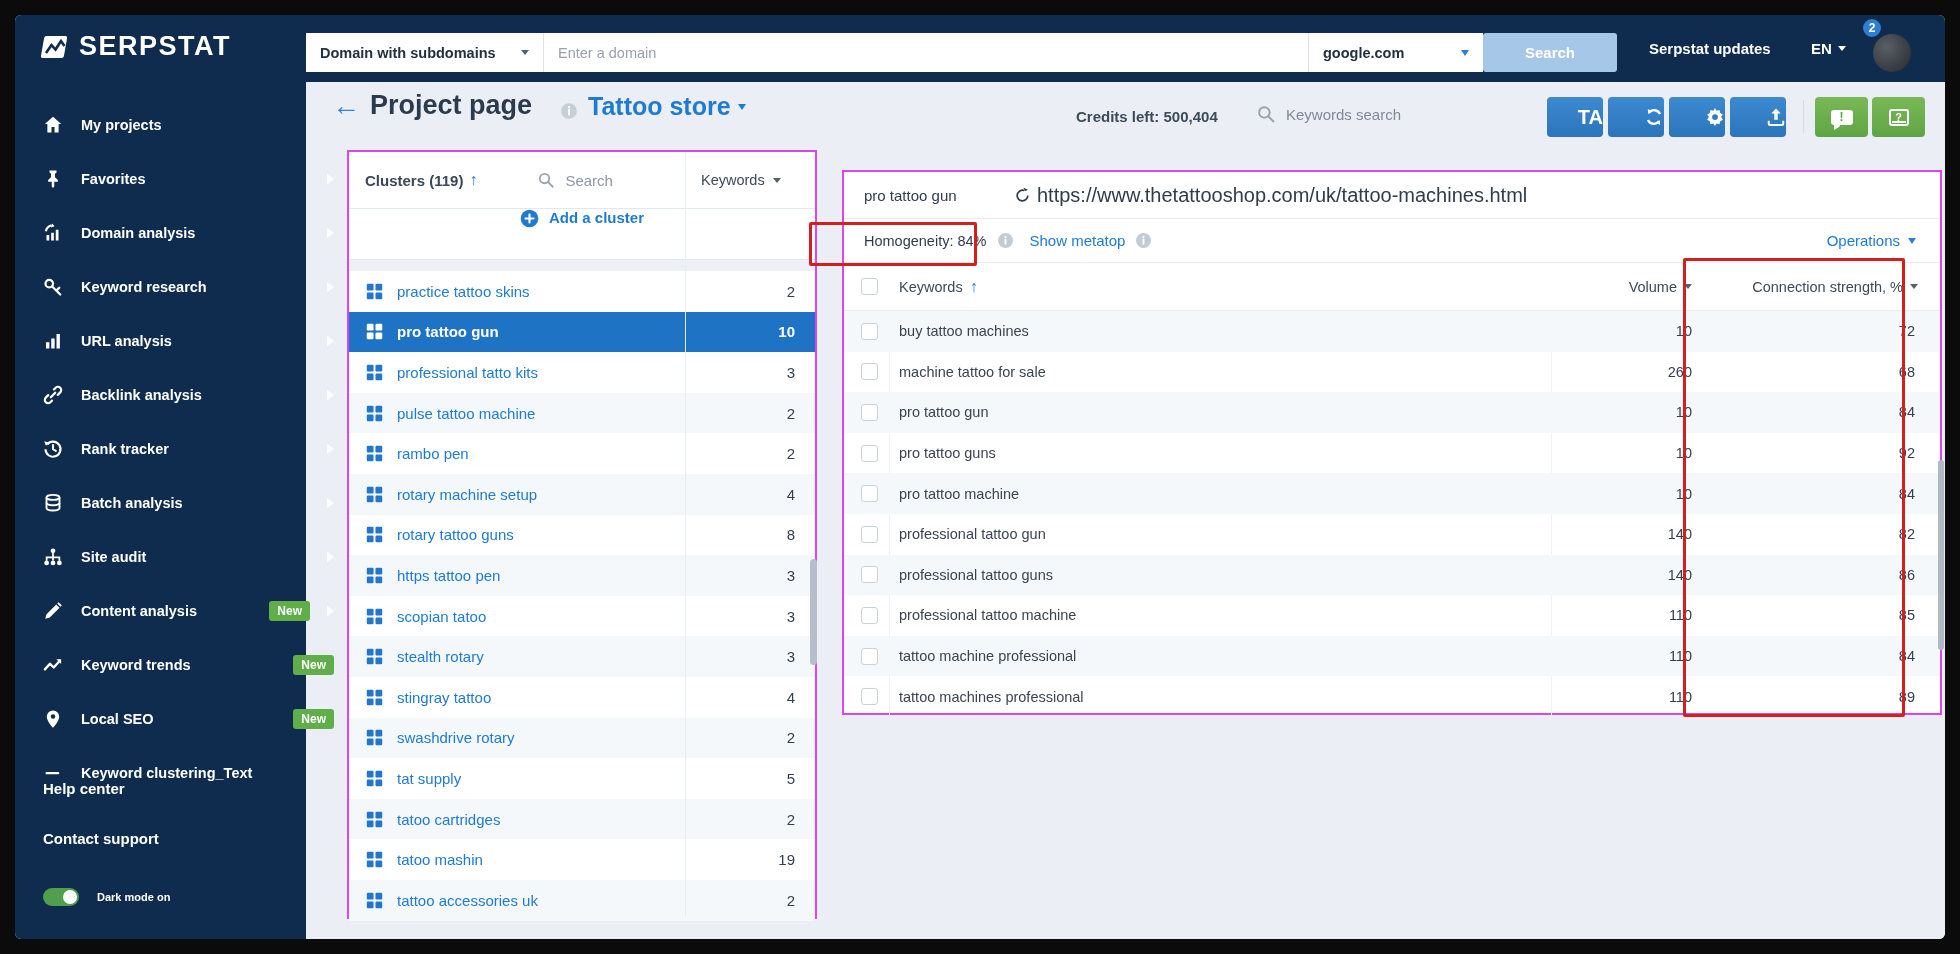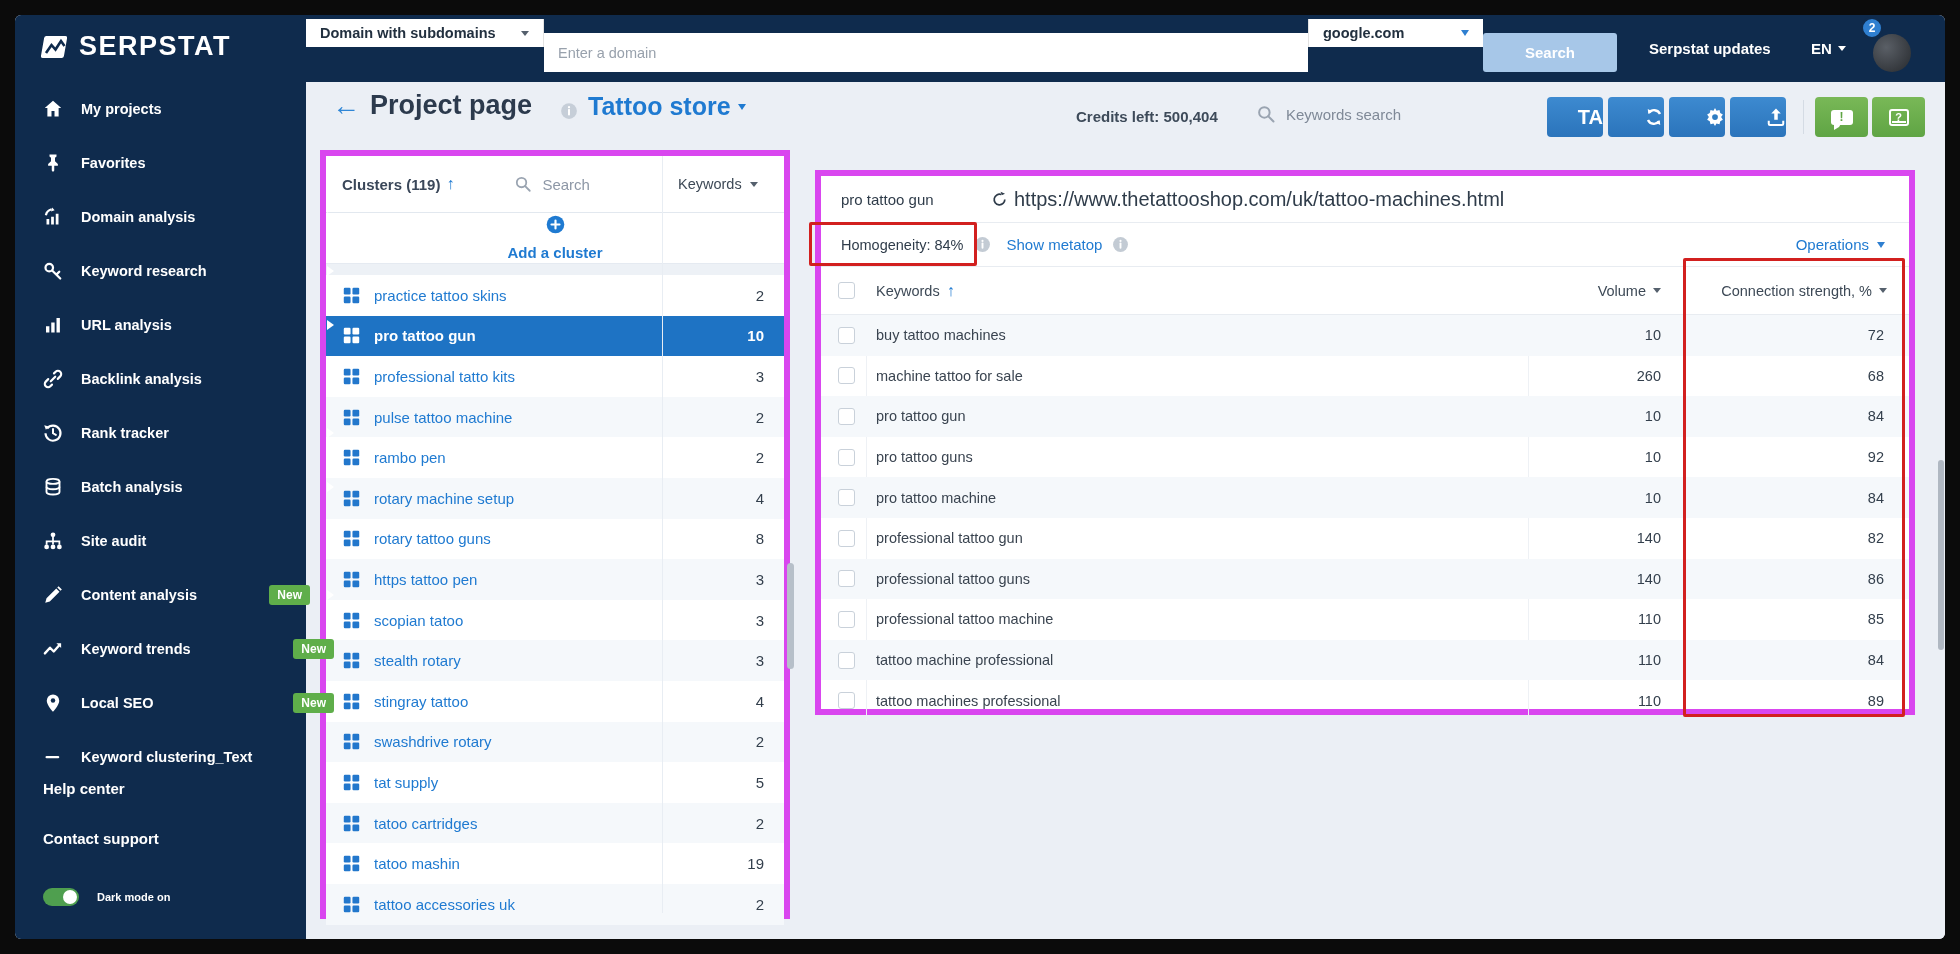--- a/index.html
+++ b/index.html
@@ -4,34 +4,34 @@
 <style>
   * { margin:0; padding:0; box-sizing:border-box; }
   html,body { width:1960px; height:954px; background:#0b0b0b; font-family:"Liberation Sans", sans-serif; }
   .frame { position:relative; width:1960px; height:954px; background:#0b0b0b; overflow:hidden; }
   .app { position:absolute; left:15px; top:15px; width:1930px; height:924px; background:#ebeff5; border-radius:6px; overflow:hidden; }
 
   
   .topbar { position:absolute; left:0; top:0; width:1930px; height:67px; background:#0f2b4d; z-index:5; }
   .logo { position:absolute; left:24px; top:16px; display:flex; align-items:center; gap:8px; }
   .logo-text { color:#fff; font-size:27px; font-weight:bold; letter-spacing:1.5px; }
-  .tb-select { position:absolute; top:4px; height:28px; background:#fff; display:flex; align-items:center; justify-content:space-between; padding:0 14px; font-size:14.5px; font-weight:bold; color:#22303f; cursor:pointer; }
+  .tb-select { position:absolute; top:18px; height:39px; background:#fff; display:flex; align-items:center; justify-content:space-between; padding:0 14px; font-size:14.5px; font-weight:bold; color:#22303f; cursor:pointer; }
   .sel-type { left:291px; width:238px; border-right:1px solid #e2e2e2; }
   .sel-se   { left:1293px; width:175px; border-left:1px solid #e2e2e2; }
   .tb-input { position:absolute; left:529px; top:18px; width:764px; height:39px; border:none; outline:none; padding:0 14px; font-size:14.5px; font-family:"Liberation Sans",sans-serif; color:#22303f; background:#fff; }
   .tb-input::placeholder { color:#98a1ac; font-weight:normal; }
   .btn-search { position:absolute; left:1468px; top:18px; width:134px; height:39px; background:#a7c7e8; color:#fff; font-size:15px; font-weight:bold; border:none; border-radius:3px; display:flex; align-items:center; justify-content:center; cursor:pointer; }
   .tb-link { position:absolute; top:0; height:67px; display:flex; align-items:center; color:#fff; font-size:15px; font-weight:bold; cursor:pointer; }
   .updates { left:1634px; } .lang { left:1796px; gap:6px; }
   .avatar { position:absolute; left:1858px; top:19px; width:38px; height:38px; border-radius:50%; background:radial-gradient(circle at 35% 35%, #5a5f66, #26292d); cursor:pointer; }
   .notif-badge { position:absolute; left:1846px; top:2px; width:22px; height:22px; border-radius:50%; background:#2f7fd0; border:2px solid #0f2b4d; color:#fff; font-size:12px; font-weight:bold; display:flex; align-items:center; justify-content:center; z-index:6; }
 
   
   .sidebar { position:absolute; left:0; top:67px; width:291px; height:857px; background:#0f2b4d; z-index:4; }
-  .nav { position:absolute; left:0; top:0; width:343px; height:686px; overflow:hidden; }
+  .nav { position:absolute; left:0; top:16px; width:343px; height:686px; overflow:hidden; }
   .nav-item { position:relative; height:54px; display:flex; align-items:center; padding-left:28px; cursor:pointer; }
   .nav-ic { width:22px; height:22px; color:#fff; flex:0 0 22px; display:flex; align-items:center; }
   .nav-ic svg { width:20px; height:20px; }
   .nav-label { color:#fff; font-size:14.5px; font-weight:bold; margin-left:16px; white-space:nowrap; }
   .badge-new { position:absolute; background:#5fae4a; color:#fff; font-size:12px; font-weight:bold; padding:3px 8px; border-radius:3px; }
   .chev { position:absolute; right:24px; width:0; height:0; border:5px solid transparent; border-left:7px solid #fff; border-right:none; }
   .side-links { position:absolute; left:28px; top:698px; }
   .side-link { color:#fff; font-size:15px; font-weight:bold; margin-bottom:33px; cursor:pointer; }
   .darkmode { position:absolute; left:28px; top:806px; display:flex; align-items:center; cursor:pointer; }
   .toggle { width:36px; height:18px; border-radius:9px; background:#4f9f4f; position:relative; }
@@ -52,34 +52,34 @@
   .kw-search span { font-size:15px; color:#7f8997; }
   .hbtn { position:absolute; top:15px; width:56px; height:40px; border:none; border-radius:4px; background:linear-gradient(#3d8ad0,#2b74bb); color:#fff; font-weight:bold; font-size:20px; display:flex; align-items:center; justify-content:flex-end; cursor:pointer; }
   .hbtn svg { width:20px; height:20px; }
   .hdiv { position:absolute; left:1497px; top:18px; width:1px; height:34px; background:#d4dbe4; }
   .gbtn { position:absolute; top:15px; width:53px; height:40px; border:none; border-radius:4px; background:linear-gradient(#79b857,#5fa444); display:flex; align-items:center; justify-content:center; cursor:pointer; }
   .chat-bub { position:relative; width:22px; height:15px; background:#fff; border-radius:3px; color:#5fa444; font-size:12px; font-weight:bold; text-align:center; line-height:15px; }
   .chat-bub::after { content:""; position:absolute; left:3px; bottom:-5px; border:3px solid transparent; border-top:5px solid #fff; border-left:5px solid #fff; }
   .book { position:relative; width:20px; height:17px; border:2px solid #fff; border-radius:3px; color:#fff; font-size:11px; font-weight:bold; text-align:center; line-height:13px; }
   .book::after { content:""; position:absolute; left:1px; bottom:1px; width:14px; height:2px; background:#fff; }
 
-  .panel { position:absolute; background:#fff; border:6px solid #d946ef; }
+  .panel { position:absolute; background:#fff; border:2px solid #d946ef;margin-left:27px; }
 
   
   .clusters { left:14px; top:68px; width:470px; height:769px; }
   .cl-head { position:relative; height:57px; border-bottom:1px solid #e2e8ef; display:flex; align-items:center; }
   .cl-title { margin-left:16px; font-size:15px; font-weight:bold; color:#3a4759; }
   .sortup { color:#1f7ad1; font-weight:bold; font-size:16px; margin-left:6px; cursor:pointer; }
   .cl-search { display:flex; align-items:center; margin-left:60px; gap:10px; }
   .cl-search .mag { width:18px; height:18px; color:#9aa4b1; }
   .cl-search input { border:none; outline:none; width:110px; font-size:15px; color:#33404e; font-family:"Liberation Sans",sans-serif; }
   .cl-search input::placeholder { color:#8d97a6; }
   .col-sep { position:absolute; left:336px; top:0; bottom:0; width:1px; background:#e8edf3; }
   .cl-kwcol { position:absolute; left:352px; display:flex; align-items:center; gap:8px; font-size:14.5px; color:#3d4956; cursor:pointer; }
-  .add-row { height:50px; display:flex; align-items:center; justify-content:center; gap:10px; cursor:pointer;flex-direction:column; }
+  .add-row { height:50px; display:flex; justify-content:center; gap:10px; cursor:pointer; }
   .add-row span { color:#1f7ad1; font-size:15px; font-weight:bold; }
   .add-row svg { width:19px; height:19px; color:#1f7ad1; }
   .cl-gap { height:12px; background:#edf1f6; border-top:1px solid #e5eaf1; }
   .cl-row { position:relative; height:40.6px; display:flex; align-items:center; cursor:pointer; }
   .cl-row.stripe { background:#f5f8fb; }
   .cl-row .grid-ic { width:19px; height:19px; margin-left:16px; color:#2277cc; flex:0 0 19px; }
   .cl-row .name { margin-left:13px; font-size:15px; color:#1f7ad1; }
   .cl-row .cnt { position:absolute; right:20px; font-size:15px; color:#333f4c; }
   .cl-row.sel { background:#1e73c4; }
   .cl-row.sel .grid-ic { color:#fff; }

